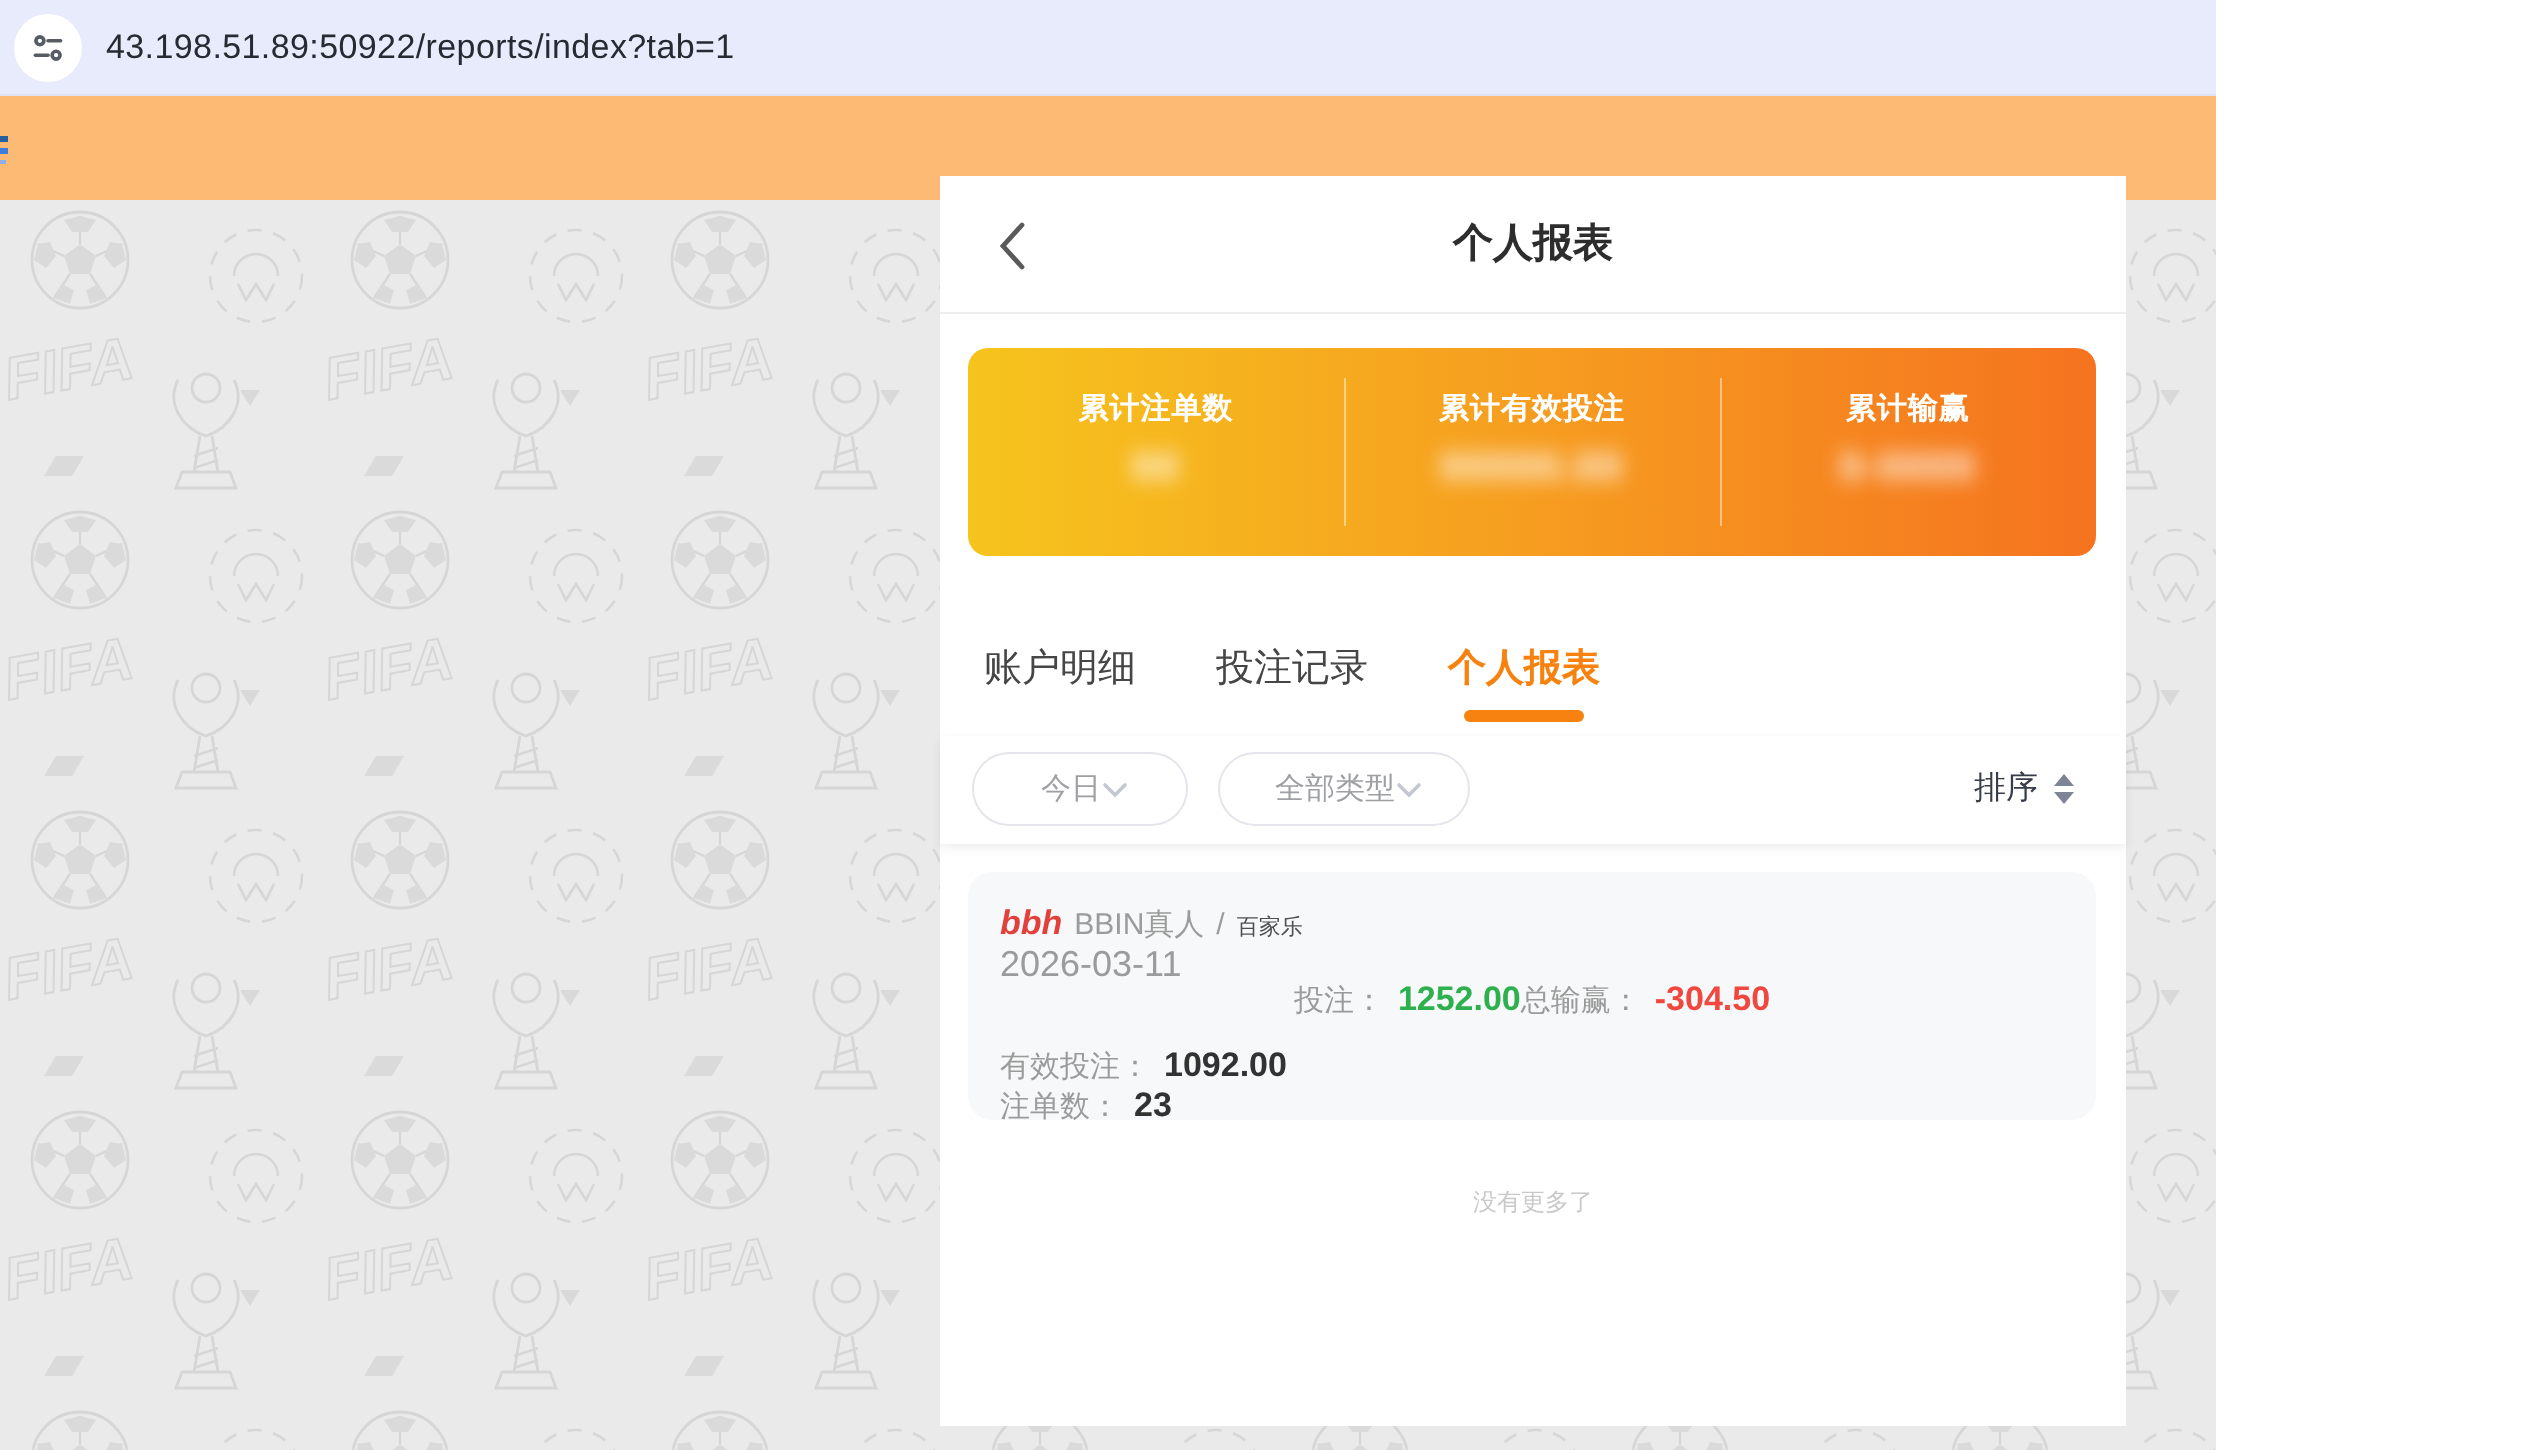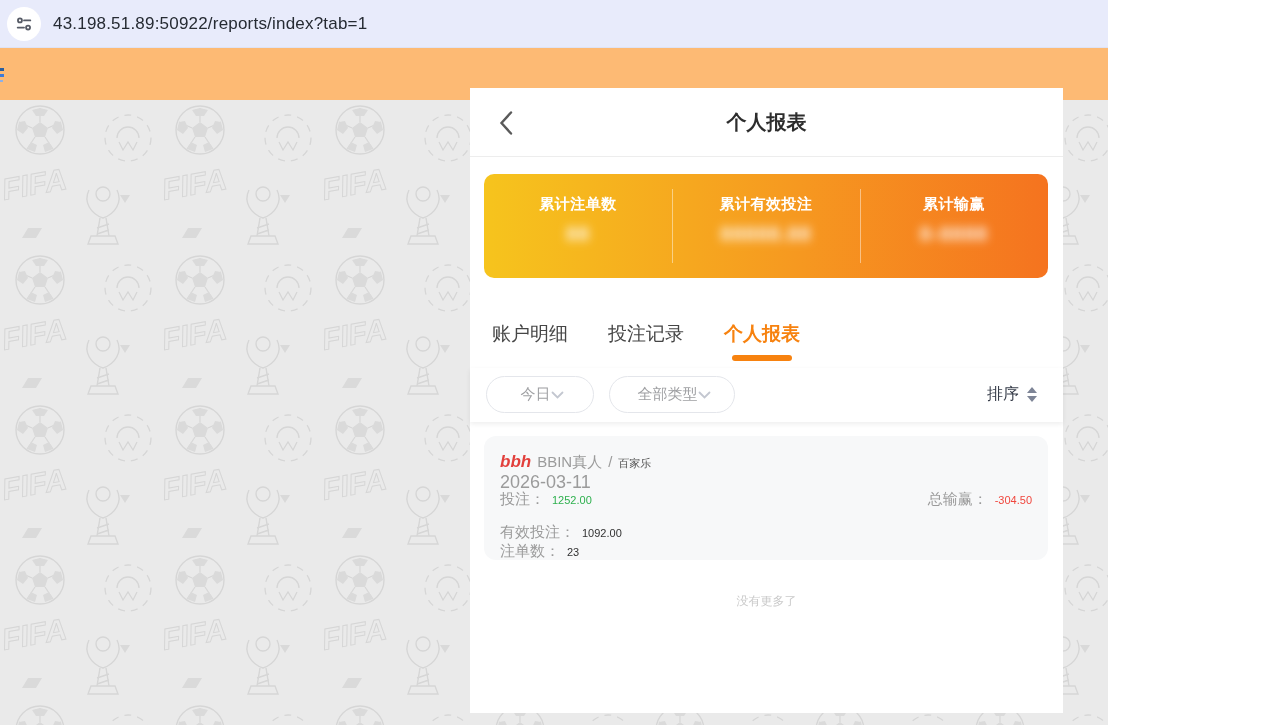--- a/index.html
+++ b/index.html
@@ -75,29 +75,29 @@
   .tri-up { width:0; height:0; border-left:5px solid transparent; border-right:5px solid transparent;
             border-bottom:6px solid #7d8496; }
   .tri-down { width:0; height:0; border-left:5px solid transparent; border-right:5px solid transparent;
               border-top:6px solid #7d8496; }
 
   
   .record-card { position:absolute; left:14px; top:348px; width:564px; height:124px;
                  background:#f7f8f9; border-radius:12px; cursor:pointer; }
   .crow { position:absolute; left:16px; right:16px; display:flex; justify-content:space-between;
           align-items:baseline; }
-  .crow1 { top:16px;flex-direction:column; } .crow2 { top:54px; } .crow3 { top:87px;flex-direction:column; }
+  .crow1 { top:16px;flex-direction:column; } .crow2 { top:54px;justify-content:center; } .crow3 { top:87px;flex-direction:column; }
   .prov-group { display:flex; align-items:baseline; gap:6px; }
   .prov-logo { font-size:17px; font-weight:800; font-style:italic; color:#e2403c; }
   .prov-name, .prov-sep { font-size:15px; color:#9b9b9b; }
   .prov-game { font-size:11px; color:#4f4f4f; }
   .rec-date { font-size:18px; color:#9b9b9b; }
   .kv { display:flex; align-items:baseline; gap:7px; }
   .kv-label { font-size:15px; color:#9b9b9b; }
-  .kv-value { font-size:11px; font-weight:400; color:#323232; }
+  .kv-value { font-size:17px; font-weight:700; color:#323232; }
   .val-green { color:#2eb04e; }
   .val-red { color:#f0473e; }
 
   
   .no-more { position:absolute; left:0; top:505px; width:100%; text-align:center;
              font-size:12px; color:#c9c9c9; }
 </style>
 </head>
 <body>
 

